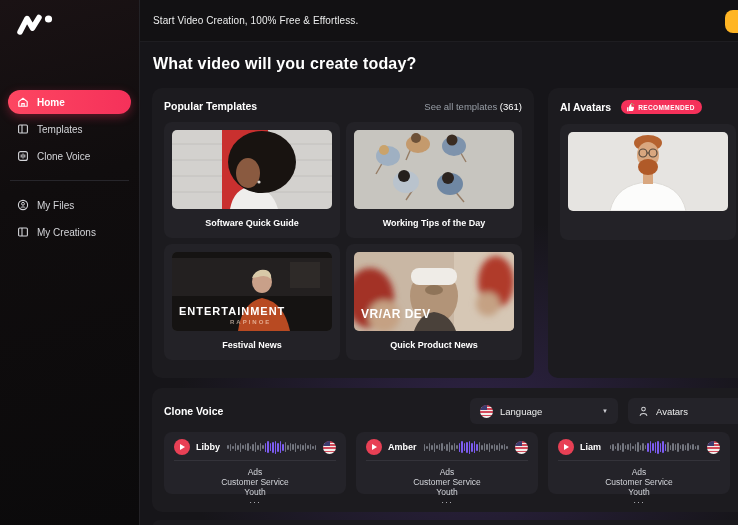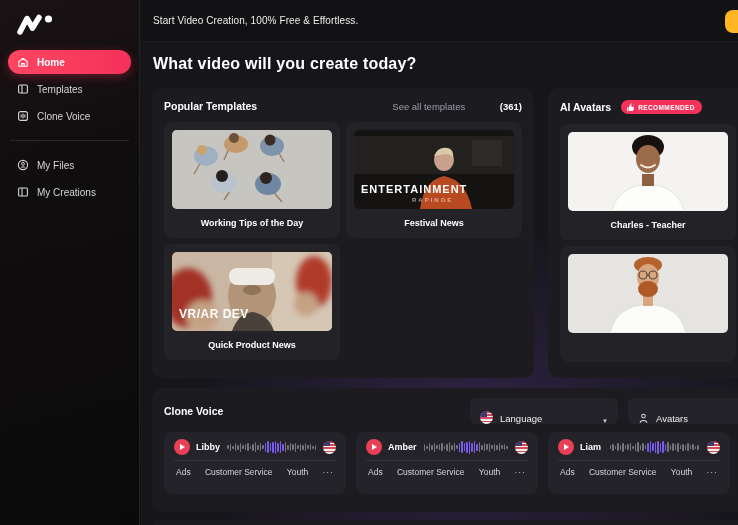--- a/index.html
+++ b/index.html
@@ -18,20 +18,21 @@
   .nav { position:absolute; top:50px; left:0; right:0; padding:0 8px; display:flex; flex-direction:column; gap:3px; }
   .nav-item {
     display:flex; align-items:center; gap:8px; padding:6px 9px;
     border-radius:14px; color:#d4d5d9; font-size:10px; cursor:pointer; position:relative;
   }
   .nav-item svg { width:12px; height:12px; flex:none; }
   .nav-item.active {
     background:linear-gradient(90deg,#fd4661,var(--accent,#f5315a));
     color:#fff; font-weight:bold;
     box-shadow:0 3px 10px rgba(245,49,90,.35);
+    margin-top:40px;
   }
   .ai-badge {
     margin-left:auto; font-size:7px; font-weight:bold; color:#fff;
     background:linear-gradient(90deg,var(--ai_badge_from,#7a3bf5),var(--ai_badge_to,#cf3aa8));
     border-radius:8px; padding:2.5px 6px; letter-spacing:.2px;
   }
   .nav-divider { height:1px; background:#27262b; margin:9px 2px; }
   
   .topbar {
     position:absolute; left:140px; top:0; right:0; height:42px;
@@ -53,42 +54,42 @@
   }
   .page-heading { position:absolute; left:13px; top:13px; font-size:16px; font-weight:bold; letter-spacing:.2px; }
   .panel { position:absolute; background:#1c1b1f; border-radius:10px; }
   #panel-templates { left:12px; top:46px; width:382px; height:290px; }
   #panel-avatars   { left:408px; top:46px; width:210px; height:290px; }
   #panel-voice     { left:12px; top:346px; width:606px; height:124px; }
   #next-peek { position:absolute; left:12px; top:478px; width:606px; height:10px; background:#1b1a1e; border-radius:8px 8px 0 0; }
   .panel-head { display:flex; align-items:center; padding:12px 12px 10px; }
   .panel-title { font-size:10.5px; font-weight:bold; color:#fff; }
   .see-all { margin-left:auto; font-size:9.5px; color:#989ea6; cursor:pointer; }
-  .see-all b { color:#fff; font-weight:bold;margin-left:32px; }
+  .see-all b { color:#fff; font-weight:normal; }
   
   .tgrid { display:grid; grid-template-columns:176px 176px; gap:6px; padding:0 12px; }
   .agrid { display:grid; grid-template-columns:176px; gap:6px; padding:0 12px; }
   .tcard { width:176px; height:116px; background:#232227; border-radius:8px; cursor:pointer; overflow:hidden; }
   .thumb { width:160px; height:79px; margin:8px auto 0; border-radius:5px; overflow:hidden; position:relative; background:#333; }
   .thumb svg { display:block; width:100%; height:100%; }
   .thumb .ovl { position:absolute; left:7px; bottom:14px; font-size:11px; font-weight:bold; color:#fff; letter-spacing:1px; }
   .thumb .ovl2 { position:absolute; left:58px; bottom:6px; font-size:6px; font-weight:bold; color:rgba(255,230,210,.6); letter-spacing:2px; }
   .thumb .ovl3 { position:absolute; left:7px; bottom:10px; font-size:12px; font-weight:bold; color:#fff; letter-spacing:.5px; }
   .tlabel { text-align:center; font-size:9px; font-weight:bold; color:#fff; margin-top:9px; }
   
   .rec-badge {
     margin-left:10px; height:14px; display:flex; align-items:center; gap:3px;
     background:var(--accent,#f5315a); border-radius:8px; padding:0 7px 0 5px;
     font-size:6.5px; font-weight:bold; color:#fff; letter-spacing:.4px;
   }
   .rec-badge svg { width:9px; height:9px; }
   
   .vhead { display:flex; align-items:center; padding:10px 12px 0; }
   .filter {
-    display:flex; align-items:flex-end; gap:7px; background:#242329;
+    display:flex; align-items:center; gap:7px; background:#242329;
     border-radius:6px; height:26px; padding:0 10px; font-size:9.5px; color:#eceded; cursor:pointer; flex:none;
   }
   #filter-language { width:148px; margin-left:auto; }
   #filter-gender { width:118px; margin-left:10px; }
   .caret { margin-left:auto; font-size:6px; color:#cfcfd4; }
   .gender-ico { width:11px; height:11px; }
   
   .flag {
     width:13px; height:13px; border-radius:50%; position:relative; overflow:hidden; flex:none;
     background:repeating-linear-gradient(180deg,#d2495a 0 1.6px,#f3efec 1.6px 3.2px);
@@ -101,21 +102,21 @@
   .play {
     width:16px; height:16px; border-radius:50%; background:var(--play_red,#e84055);
     display:flex; align-items:center; justify-content:center; border:none; cursor:pointer; flex:none;
   }
   .play i { display:block; width:0; height:0; border-left:5px solid #fff; border-top:3px solid transparent; border-bottom:3px solid transparent; margin-left:1px; }
   .vname { font-size:9px; font-weight:bold; color:#fff; white-space:nowrap; }
   .waveform { flex:1; display:flex; align-items:center; justify-content:center; gap:1px; height:16px; overflow:hidden; }
   .waveform i { width:1.5px; background:#73767f; border-radius:1px; flex:none; }
   .waveform i.acc { background:var(--wave_accent,#7c5cf0); }
   .vdivider { height:1px; background:#34333a; margin:0 10px; }
-  .vtags { display:flex; align-items:center; justify-content:space-between; padding:6px 12px 0; font-size:8.5px; color:#d3d5da; }
+  .vtags { display:flex; align-items:center; justify-content:space-between; padding:6px 12px 0; font-size:8.5px; color:#d3d5da;flex-direction:column; }
   .vtags .more { letter-spacing:1px; cursor:pointer; color:#c7c9ce; }
 </style>
 </head>
 <body>
 
 <div class="sidebar">
   <svg class="logo" viewBox="0 0 44 30">
     <path d="M7 23 L14 9.5 L19.5 19 L26 8.5" stroke="#fff" stroke-width="5.5" fill="none" stroke-linecap="round" stroke-linejoin="round"></path>
     <circle cx="35.5" cy="10" r="3.6" fill="#fff"></circle>
   </svg>
@@ -170,20 +171,39 @@
 <div class="main">
   <div class="page-heading">What video will you create today?</div>
 
   <div class="panel" id="panel-templates">
     <div class="panel-head">
       <span class="panel-title">Popular Templates</span>
       <span class="see-all"><span>See all templates</span> <b>(361)</b></span>
     </div>
     <div class="tgrid">
 
+      <div class="tcard">
+        <div class="thumb">
+          <svg viewBox="0 0 160 79" preserveAspectRatio="none">
+            <rect width="160" height="79" fill="#d3d1ce"></rect>
+            <g stroke="#c2c0bd" stroke-width="1">
+                <line x1="0" y1="14" x2="160" y2="14"></line>
+                <line x1="0" y1="30" x2="160" y2="30"></line>
+                <line x1="0" y1="46" x2="160" y2="46"></line>
+                <line x1="0" y1="62" x2="160" y2="62"></line>
+              </g>
+            <rect x="50" y="0" width="46" height="79" fill="#c9302f"></rect>
+            <path d="M58 79 Q62 58 80 56 Q100 58 106 79 Z" fill="#efeeec"></path>
+            <ellipse cx="90" cy="32" rx="34" ry="31" fill="#181310"></ellipse>
+            <ellipse cx="76" cy="43" rx="12" ry="15" fill="#8a5a40"></ellipse>
+            <circle cx="87" cy="52" r="1.6" fill="#d8d4cf"></circle>
+          </svg>
+        </div>
+        <div class="tlabel">Software Quick Guide</div>
+      </div>
 
       <div class="tcard">
         <div class="thumb">
           <svg viewBox="0 0 160 79" preserveAspectRatio="none">
             <rect width="160" height="79" fill="#cbc8c3"></rect>
             <rect x="0" y="0" width="160" height="79" fill="#c4c1bb" opacity=".5"></rect>
             <g stroke="#8a6b4f" stroke-width="1.4" opacity=".8">
               <line x1="30" y1="30" x2="22" y2="44"></line>
                 <line x1="58" y1="16" x2="52" y2="30"></line>
                 <line x1="104" y1="18" x2="112" y2="32"></line>
@@ -256,33 +276,20 @@
         <svg viewBox="0 0 12 12">
           <path d="M1.5 5.5h1.8V11H1.5zM4 10.6h4.3c.8 0 1.4-.5 1.6-1.2l.8-2.6c.3-.9-.4-1.8-1.4-1.8H7.2V2.9C7.2 2.2 6.6 1.7 6 1.7h-.3L4 5.2z" fill="#fff"></path>
           <circle cx="7.6" cy="1" r=".9" fill="#7ee787"></circle>
             <circle cx="10.2" cy="2.2" r=".7" fill="#7ee787"></circle>
         </svg>
         <span>RECOMMENDED</span>
       </span>
     </div>
     <div class="agrid">
 
-      <div class="tcard">
-        <div class="thumb">
-          <svg viewBox="0 0 160 79" preserveAspectRatio="none">
-            <rect width="160" height="79" fill="#f4f3f1"></rect>
-            <path d="M44 79 Q50 54 80 52 Q110 54 116 79 Z" fill="#fdfdfc" stroke="#e3e1de" stroke-width="1"></path>
-            <rect x="74" y="42" width="12" height="12" fill="#8f5f42"></rect>
-            <ellipse cx="80" cy="15" rx="16" ry="12" fill="#171210"></ellipse>
-            <ellipse cx="80" cy="27" rx="12" ry="14" fill="#9c6b4a"></ellipse>
-            <path d="M73 33 q7 5 14 0" stroke="#f2e8e0" stroke-width="2" fill="none" stroke-linecap="round"></path>
-          </svg>
-        </div>
-        <div class="tlabel">Charles - Teacher</div>
-      </div>
 
       <div class="tcard">
         <div class="thumb">
           <svg viewBox="0 0 160 79" preserveAspectRatio="none">
             <rect width="160" height="79" fill="#e6e4e1"></rect>
             <path d="M42 79 Q48 52 80 50 Q112 52 118 79 Z" fill="#fcfcfb" stroke="#dddbd7" stroke-width="1"></path>
             <rect x="75" y="40" width="10" height="12" fill="#d9a77f"></rect>
             <ellipse cx="80" cy="11" rx="14" ry="8" fill="#b5622f"></ellipse>
             <ellipse cx="80" cy="23" rx="11" ry="13" fill="#d9a77f"></ellipse>
             <ellipse cx="80" cy="35" rx="10" ry="8" fill="#b05a28"></ellipse>

